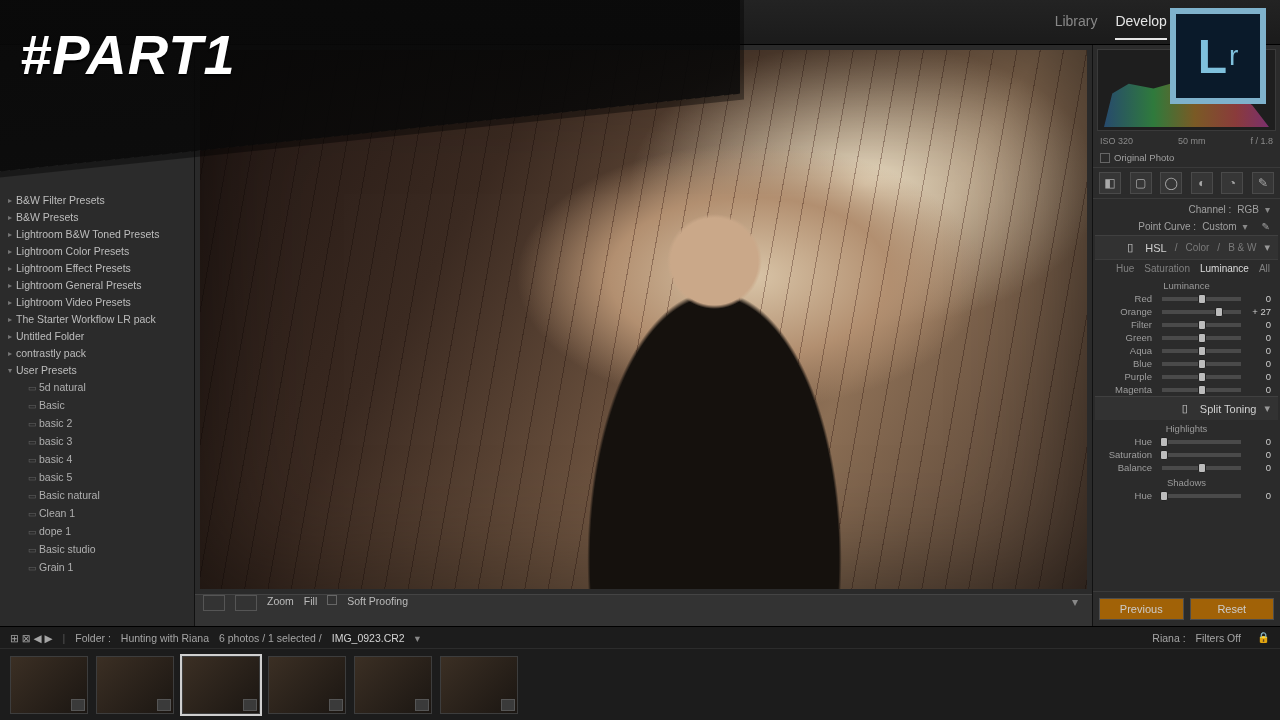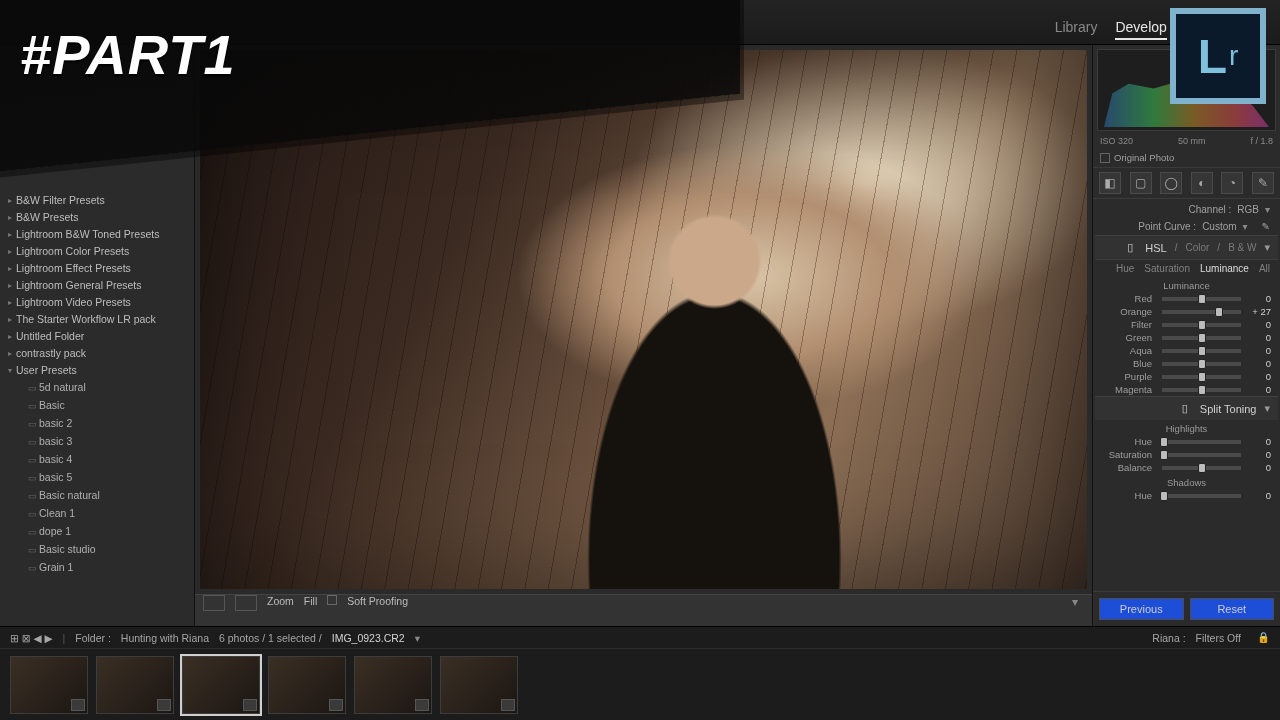--- a/index.html
+++ b/index.html
@@ -3,21 +3,21 @@
 <meta charset="utf-8">
 <style>
   * { margin:0; padding:0; box-sizing:border-box; font-family: "Segoe UI", Arial, sans-serif; }
   body { width:1280px; height:720px; background:#1a1a1a; color:#a0a0a0; font-size:11px; overflow:hidden; position:relative; }
   #app { display:flex; flex-direction:column; height:100%; }
 
   
   .top-strip { height:45px; background:linear-gradient(180deg,#232323,#1b1b1b); display:flex; align-items:flex-end; justify-content:flex-end; padding:0 18px 4px; border-bottom:1px solid #000; }
   .module-tabs { display:flex; gap:18px; font-size:14px; }
   .module-tabs span { color:#888; cursor:pointer; }
-  .module-tabs span.active { color:#e6e6e6; font-weight:500; border-bottom:2px solid #e6e6e6; padding-bottom:3px; }
+  .module-tabs span.active { color:#e6e6e6; font-weight:500; border-bottom:2px solid #e6e6e6; padding-bottom:9px; }
 
   .workspace { display:flex; flex:1; min-height:0; }
 
   
   .left-panel { width:195px; background:#2b2b2b; border-right:1px solid #111; display:flex; flex-direction:column; padding-top:145px;  }
   .left-panel .preset-list { flex:1; overflow:hidden; padding:2px 4px; font-size:10.5px; line-height:17px; }
   .preset-list .group { display:flex; align-items:center; gap:4px; color:#bdbdbd; padding:0 4px;}
   .preset-list .group::before { content:"▸"; font-size:8px; color:#777;}
   .preset-list .group.open::before { content:"▾";}
   .preset-list .item { padding-left:24px; color:#b0b0b0; }
@@ -82,21 +82,21 @@
   .row .lbl{ width:56px; text-align:right; padding-right:6px; }
   .row .track{ flex:1; height:4px; background:#4a4a4a; position:relative; margin:0 4px;}
   .row .thumb{ position:absolute; top:-3px; width:8px; height:10px; background:#bcbcbc; border:1px solid #222; border-radius:2px; transform:translateX(-50%);}
   .row .val{ width:26px; text-align:right; color:#cfcfcf;}
   .subtitle{ text-align:center; font-size:9.5px; color:#9a9a9a; padding:3px 0 1px;}
   .tabs3 { display:flex; justify-content:flex-end; gap:10px; padding:3px 8px; font-size:10px; border-top:1px solid #3c3c3c; }
   .tabs3 span{color:#808080;} .tabs3 span.active{color:#dcdcdc;}
   .curve-row{display:flex; align-items:center; justify-content:flex-end; gap:6px; padding:3px 8px; font-size:10px;}
 
   .prev-reset{display:flex; gap:6px; padding:6px; border-top:1px solid #3a3a3a;}
-  .prev-reset button{flex:1; background:#1d4ed8; border:1px solid #4d4d4d; color:#ccc; height:22px; font-size:11px; cursor:pointer;}
+  .prev-reset button{flex:1; background:#a16207; border:1px solid #4d4d4d; color:#ccc; height:22px; font-size:11px; cursor:pointer;}
 
   
   .filmstrip { height:94px; background:#1c1c1c; border-top:1px solid #000; display:flex; flex-direction:column;}
   .fs-bar{display:flex; align-items:center; gap:10px; padding:4px 10px; font-size:10.5px; color:#a5a5a5; border-bottom:1px solid #2c2c2c;}
   .fs-bar .sep{color:#555;}
   .fs-bar .spacer{flex:1;}
   .fs-thumbs{flex:1; display:flex; gap:8px; padding:6px 10px; align-items:center;}
   .fs-thumbs .th{ width:78px; height:58px; background:linear-gradient(135deg,#3b2f24,#1b1612); border:1px solid #3d3d3d; position:relative;}
   .fs-thumbs .th.sel{ outline:2px solid #cfcfcf;}
   .fs-thumbs .th::after{content:""; position:absolute; right:2px; bottom:2px; width:12px; height:10px; background:#3a3a3a; border:1px solid #555;}

